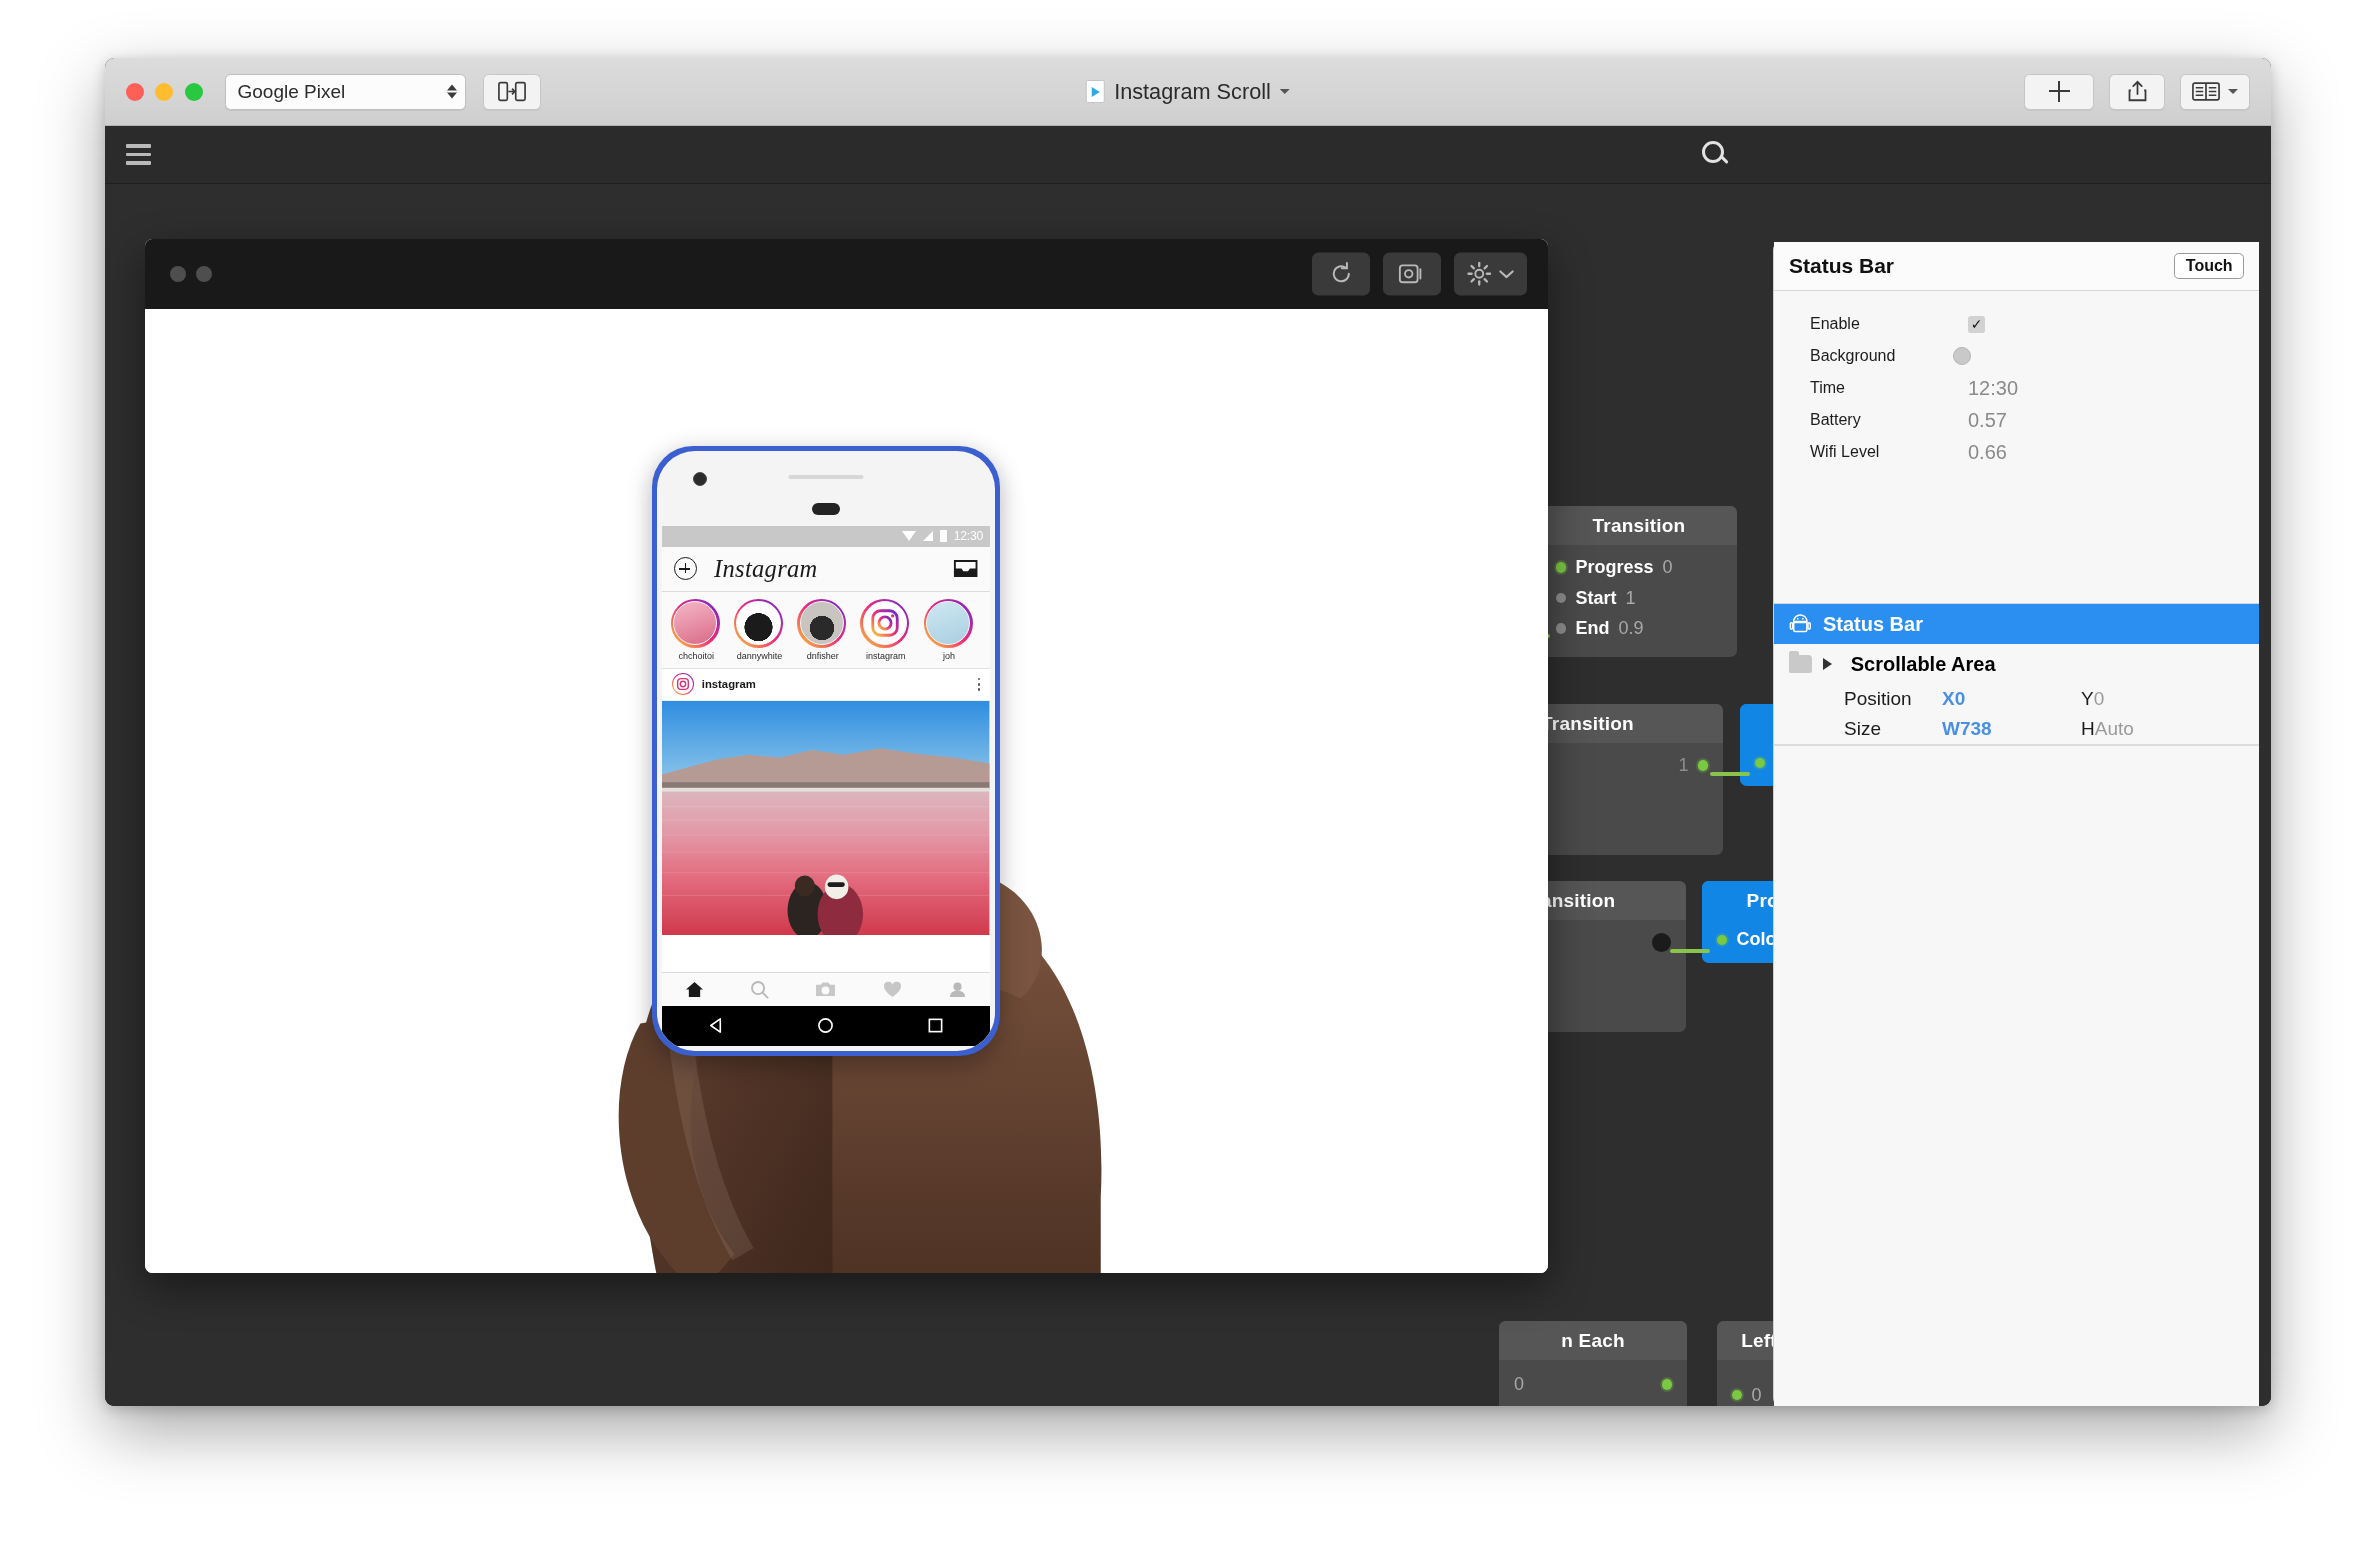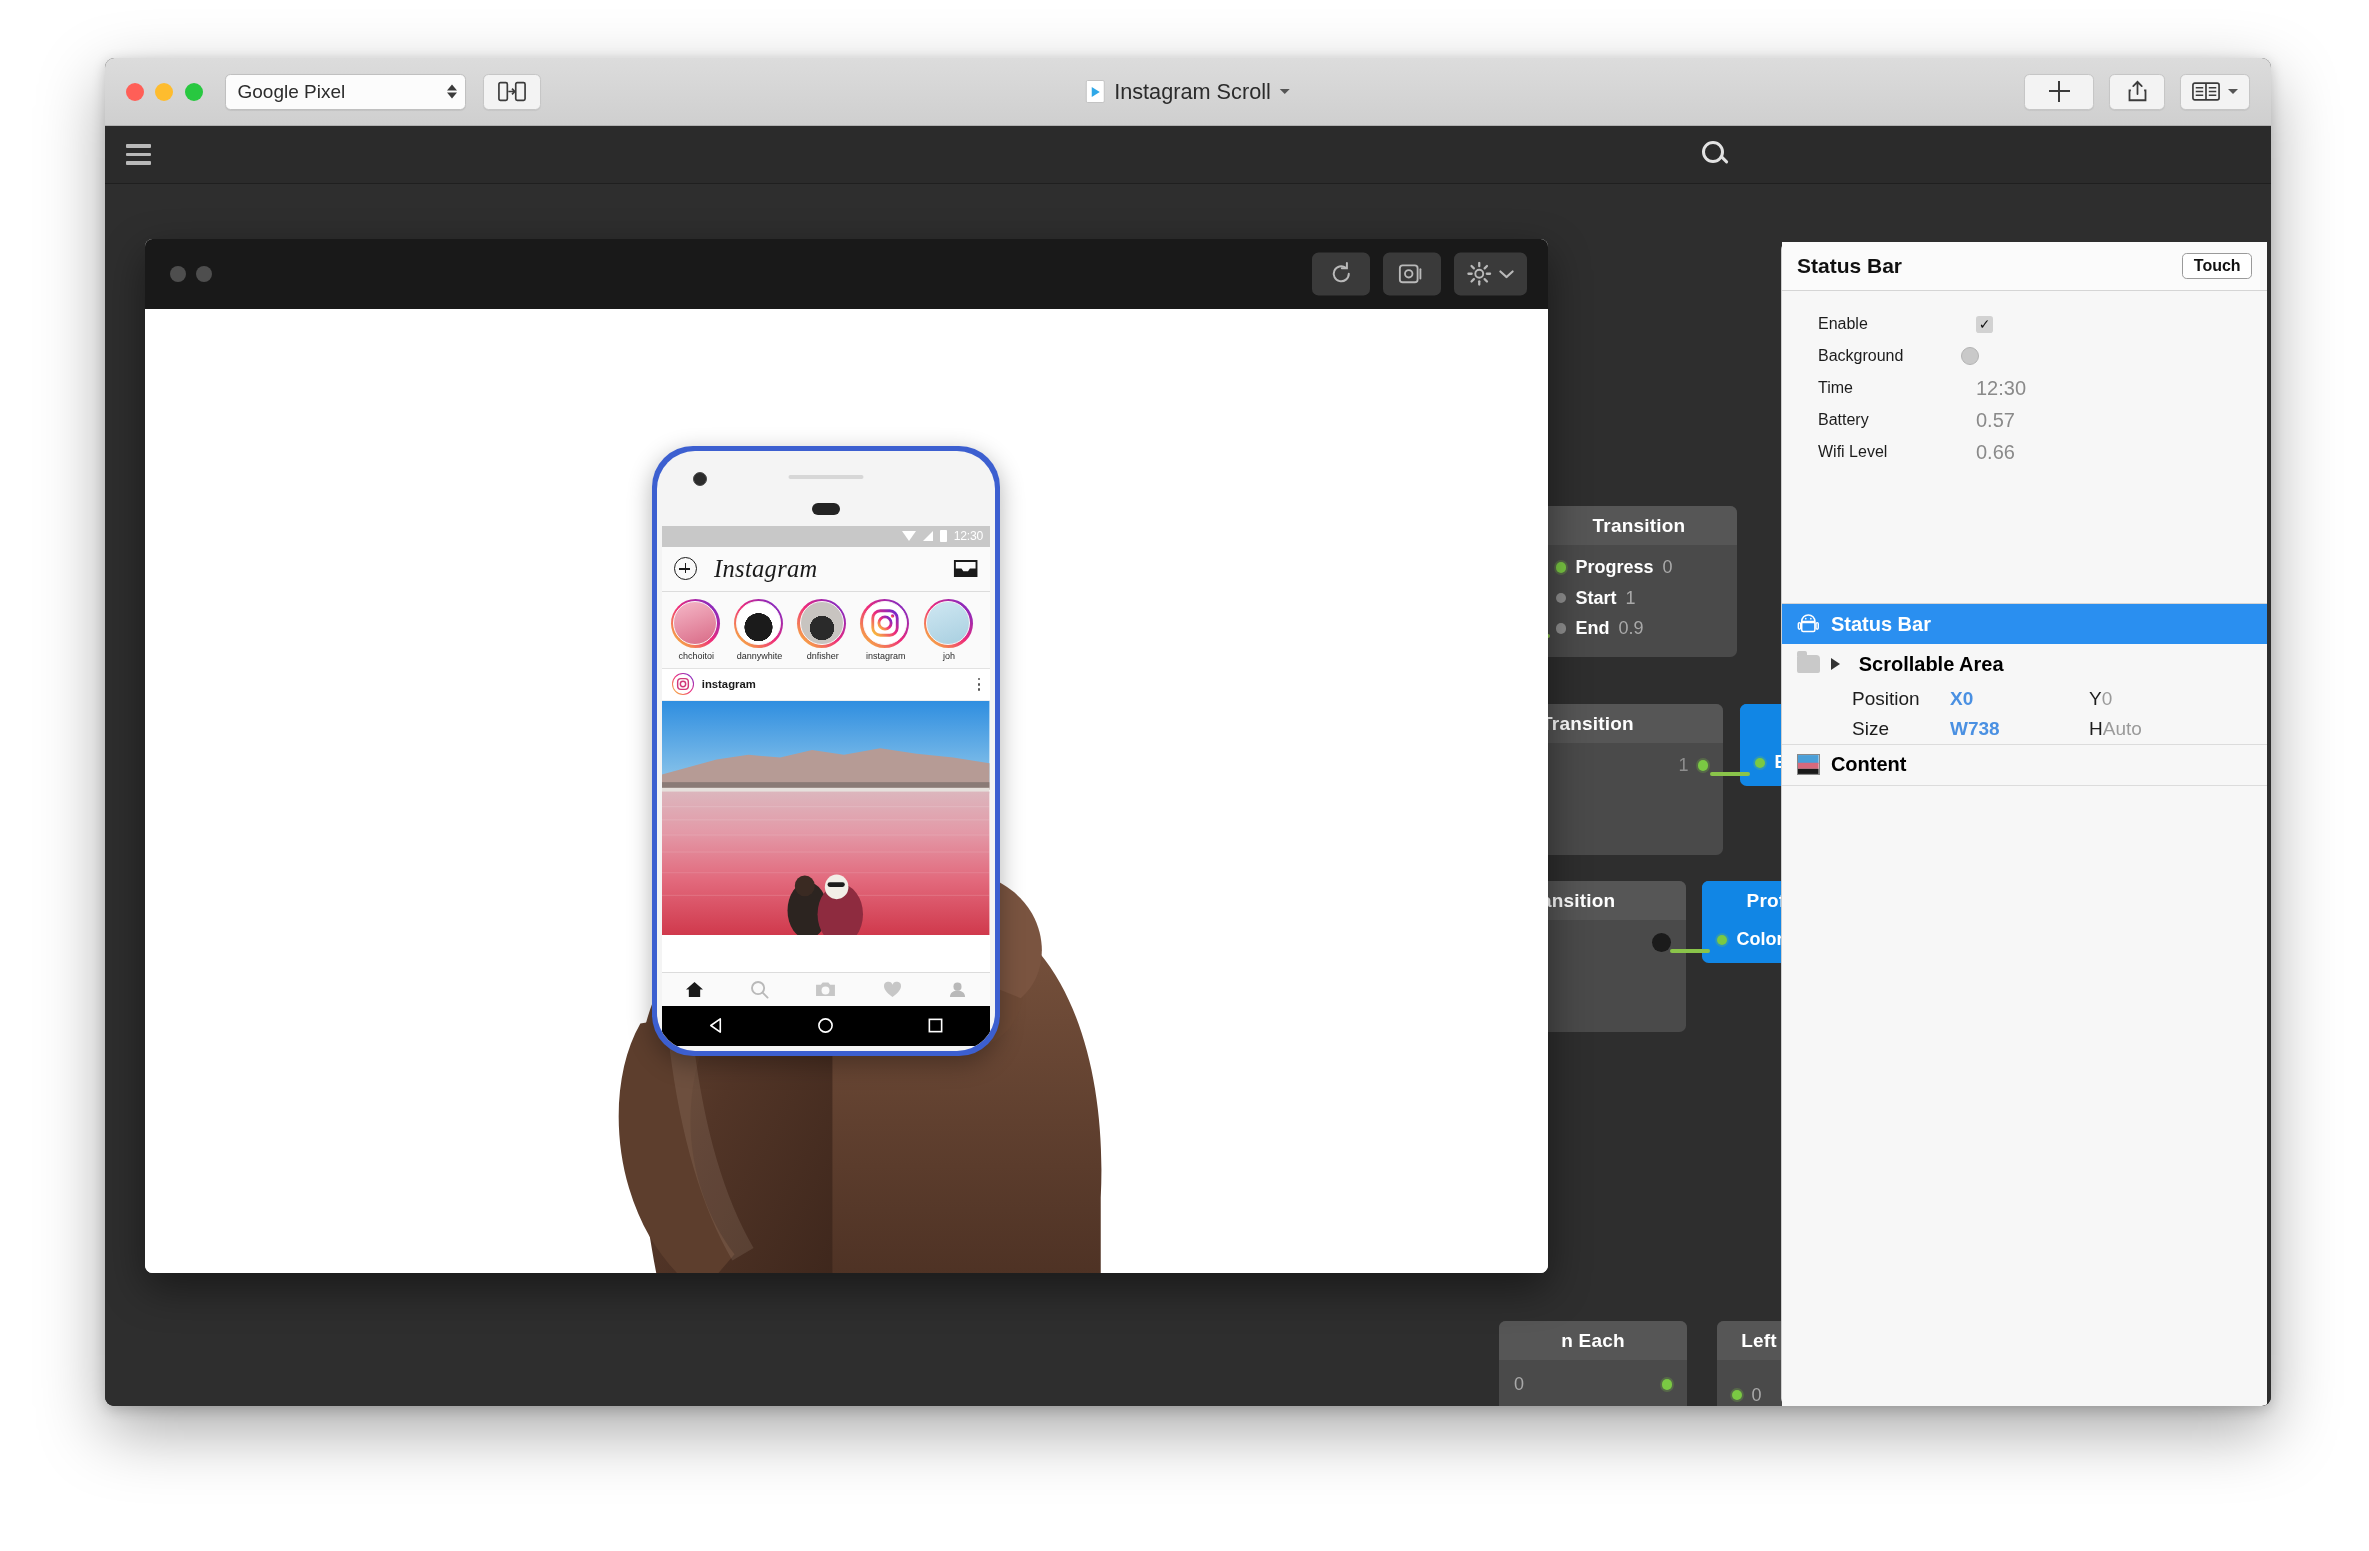--- a/index.html
+++ b/index.html
@@ -215,21 +215,21 @@
 
   
   #ig-tabbar { position:absolute; left:0; right:0; bottom:40px; height:34px; background:#fafafa;
                border-top:0.9px solid #dcdcdc; display:flex;align-items:center;justify-content:space-around;}
   
   #android-nav { position:absolute;left:0;right:0;bottom:0;height:40px;background:#000;
                  display:flex;align-items:center;justify-content:space-around;}
 
   
   #inspector {
-    position:absolute; right:4px; top:58px; width: 486px; bottom: 0;
+    position:absolute; right:12px; top:58px; width: 486px; bottom: 0;
     background:#f7f7f7; border-left:0.9px solid #cfcfcf;border-radius:8px;
   }
   #insp-header { height: 49px; border-bottom:0.9px solid #d5d5d5; display:flex;align-items:center;
                  padding:0 15px; background:#fbfbfb;}
   #insp-title { font-size:21px; font-weight:bold; color:#111; }
   #touch-badge { margin-left:auto; font-size:16px; font-weight:bold; color:#111;
                  border:0.9px solid #9a9a9a; border-radius:4.7px; padding:2.8px 10.4px; background:#fff;}
   #insp-props { padding: 17px 0 13px 0; }
   .prow { display:flex; align-items:center; height:32px; padding-left: 36px; }
   .prow .k { width: 158px; font-size:16px; color:#1c1c1c; }
@@ -731,30 +731,20 @@
             <span class="c1"><span>X</span><span>0</span></span>
             <span class="c2"><span>Y</span><span class="g">0</span></span>
           </div>
           <div class="sub-prop">
             <span class="k">Size</span>
             <span class="c1"><span>W</span><span>738</span></span>
             <span class="c2"><span>H</span><span class="g">Auto</span></span>
           </div>
           <div class="sep"></div>
 
-          <div class="layer-row">
-            <span class="thumb-ico">
-              <svg viewBox="0 0 24 22" style="width:100%;height:100%;display:block;">
-                <rect width="24" height="10" fill="#4a9fd8"></rect>
-                <rect y="9" width="24" height="7" fill="#d8697c"></rect>
-                <rect y="16" width="24" height="6" fill="#1a1a1a"></rect>
-              </svg>
-            </span>
-            <span class="lname">Content</span>
-          </div>
           <div class="sep"></div>
         </div>
       </div>
 
     </div>
   </div>
 </div>
 
 
 </body></html>

